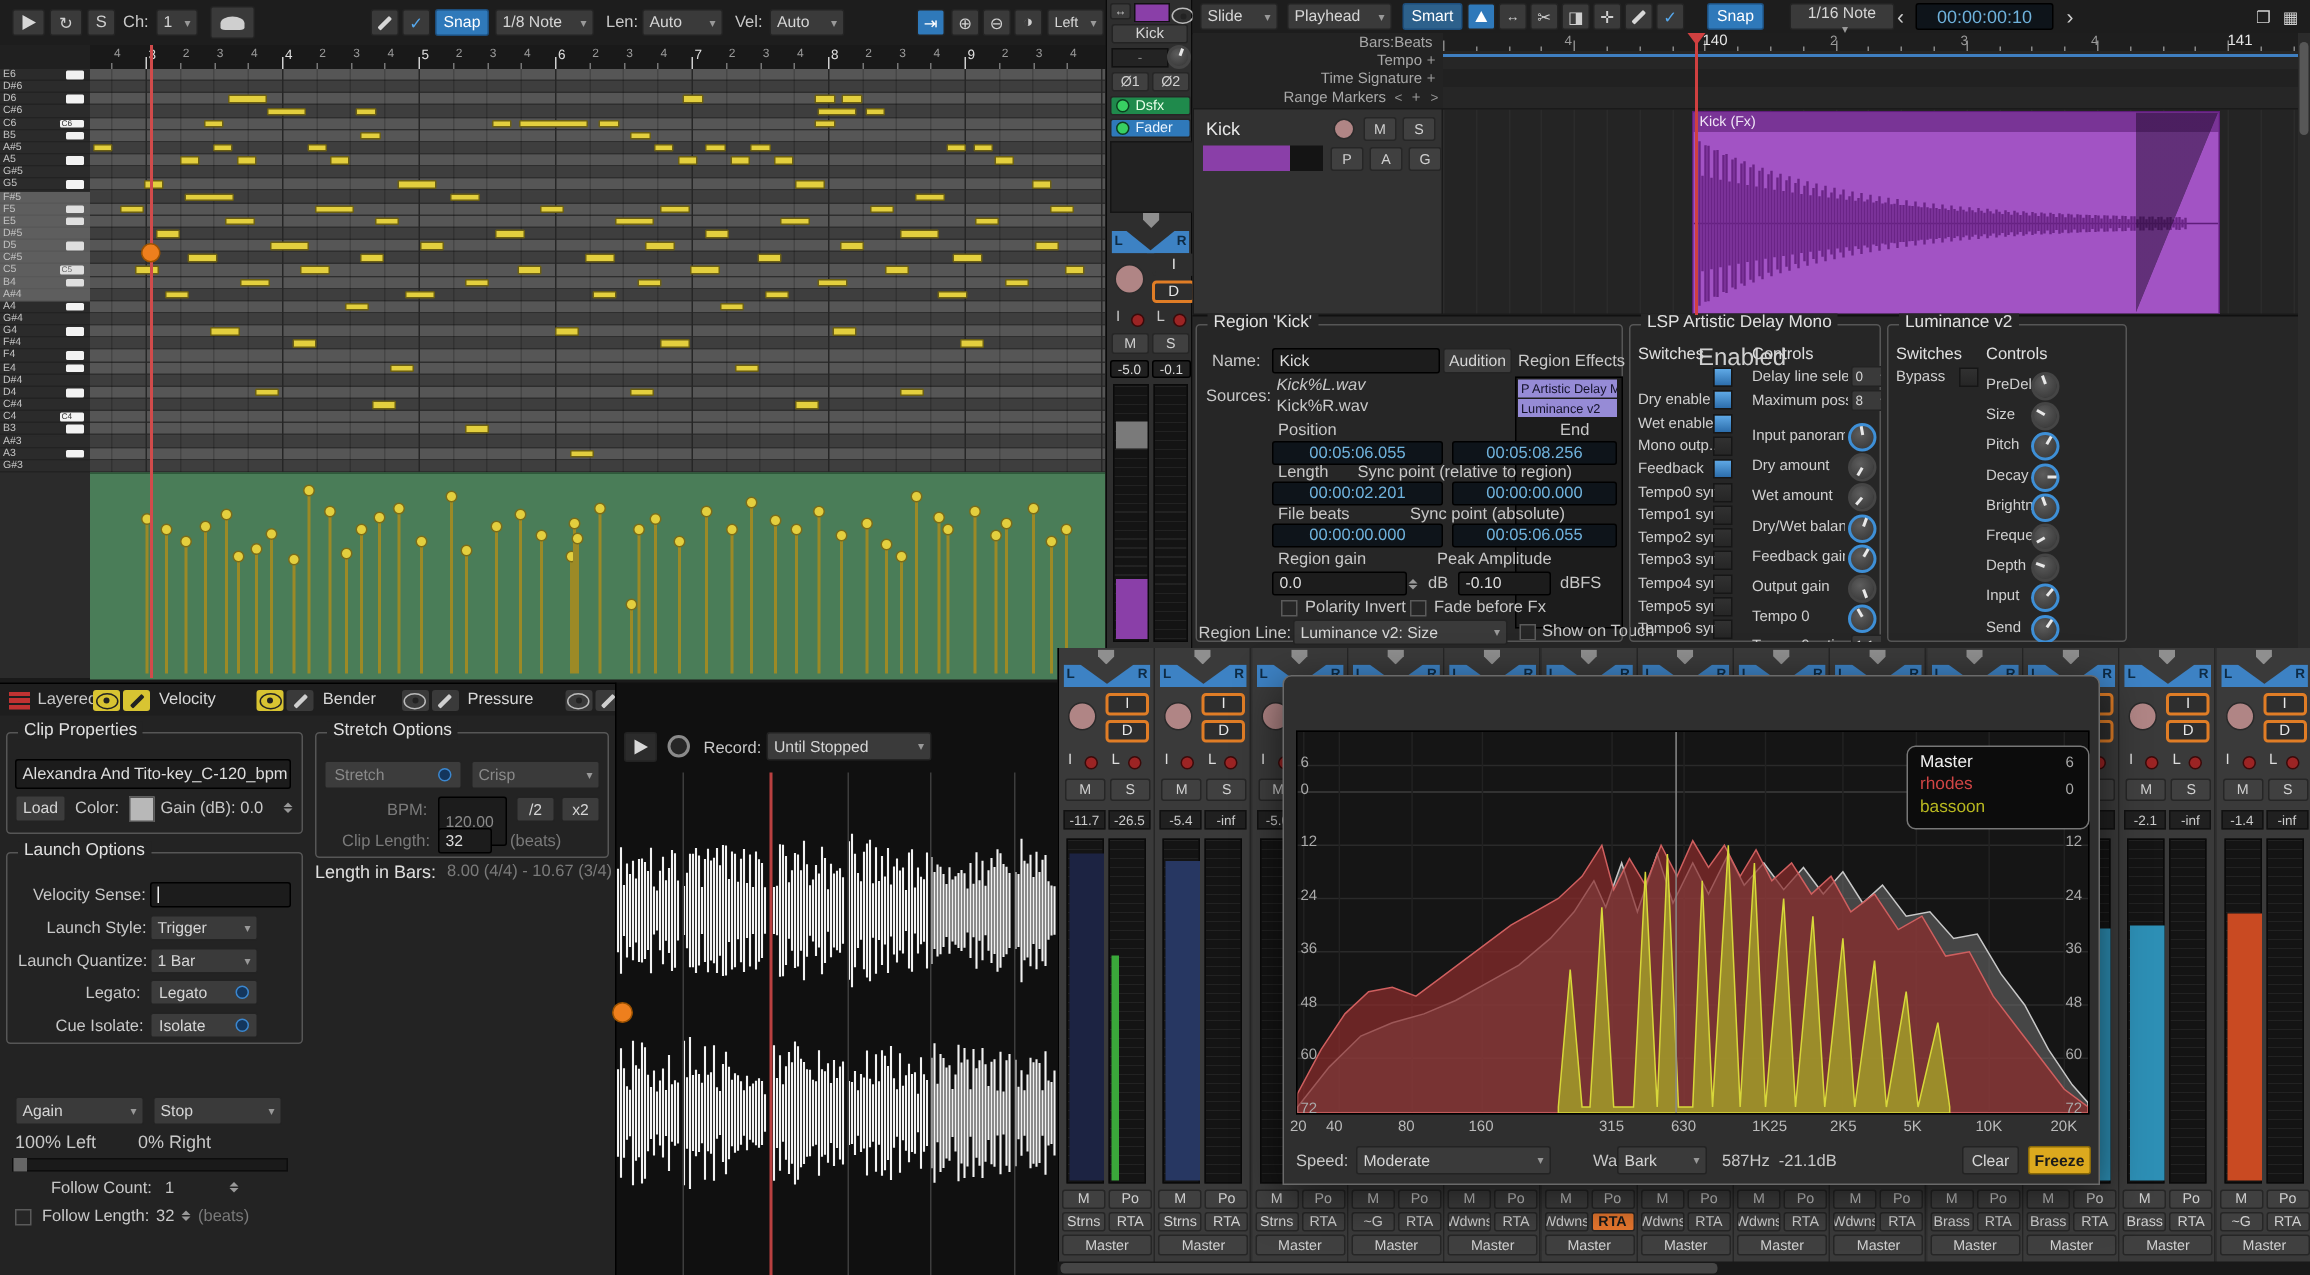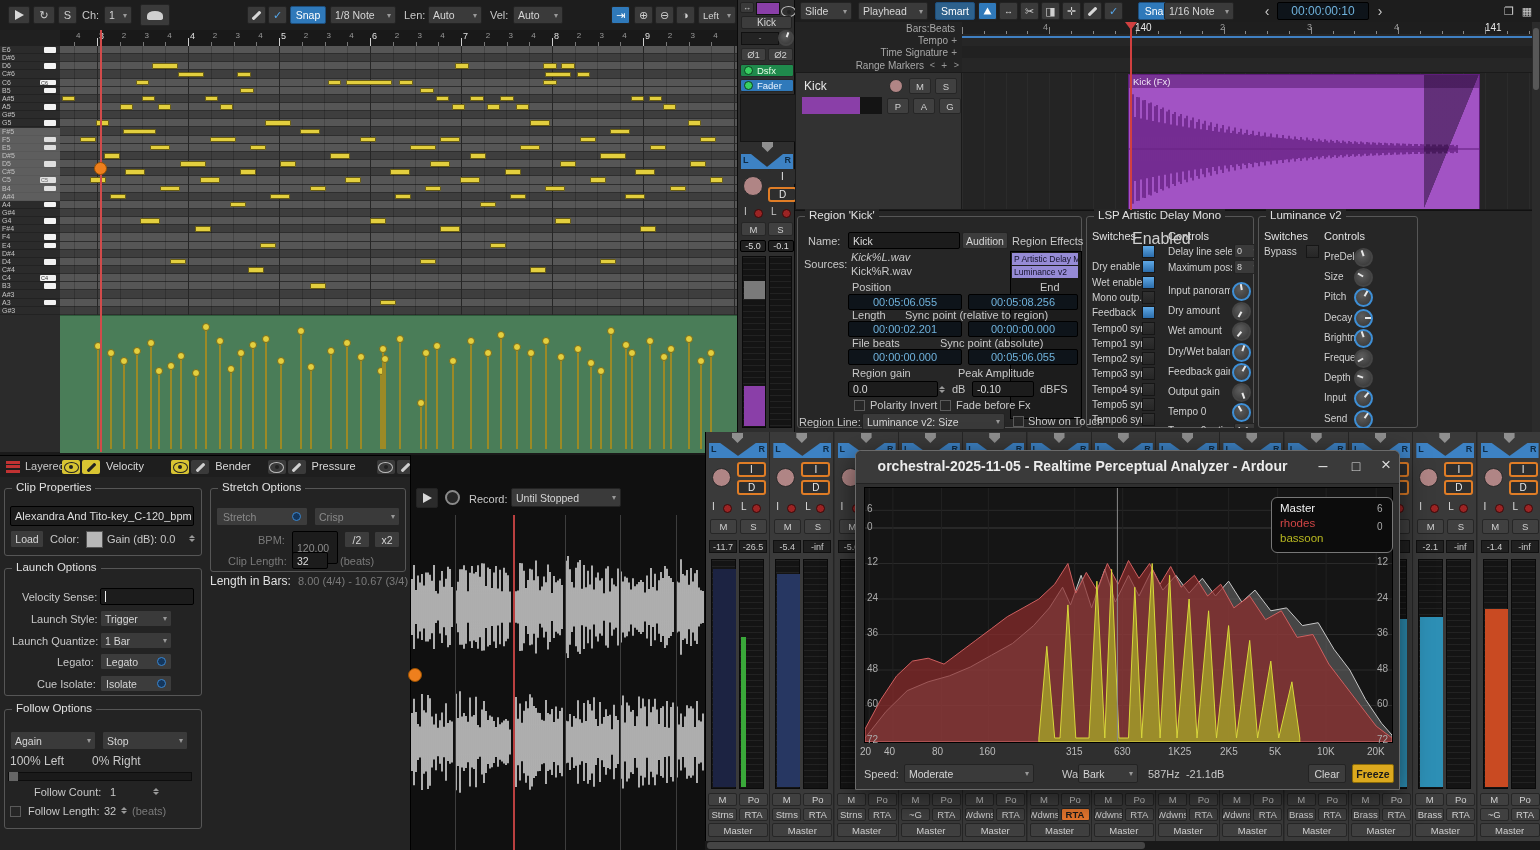--- a/index.html
+++ b/index.html
@@ -610,21 +610,21 @@
       </div>
     <div class="toolbtn" style="left:204px;top:2px;font-size:9px;">↔</div>
     <div class="toolbtn" style="left:225px;top:2px;">✂</div>
     <div class="toolbtn" style="left:246px;top:2px;">◨</div>
     <div class="toolbtn" style="left:267px;top:2px;">✛</div>
     <div class="toolbtn" style="left:288px;top:2px;">
         <span class="pencil" style="background:#d8d8d8;"></span>
       </div>
     <div class="toolbtn" style="left:309px;top:2px;color:#56a8ec;">✓</div>
     <div class="btn blue" style="left:343px;top:2px;width:38px;height:18px;">Snap</div>
-    <div class="dd" style="left:369px;top:2px;width:70px;height:18px;">
+    <div class="dd" style="left:398px;top:2px;width:70px;height:18px;flex-direction:column;">
         <span>1/16 Note</span>
         <span class="caret">▾</span>
       </div>
     <div class="toolbtn" style="left:465px;top:2px;width:14px;background:transparent;border:none;font-size:14px;">‹</div>
     <div class="clock" style="left:482px;top:2px;width:92px;height:18px;font-size:12px;">00:00:00:10</div>
     <div class="toolbtn" style="left:578px;top:2px;width:14px;background:transparent;border:none;font-size:14px;">›</div>
     <div class="toolbtn" style="left:706px;top:2px;width:16px;background:transparent;border:none;">❐</div>
     <div class="toolbtn" style="left:724px;top:2px;width:16px;background:transparent;border:none;">▦</div>
   </div>
 
@@ -972,23 +972,20 @@
   <div class="btn" style="left:100px;top:653px;width:72px;height:17px;justify-content:space-between;padding:0 5px;">
       <span>Legato</span>
       <span style="width:9px;height:9px;border-radius:50%;background:#14365c;border:1.5px solid #3b87cf;box-sizing:border-box;"></span>
     </div>
   <span class="lbl" style="left:37px;top:678px;">Cue Isolate:</span>
   <div class="btn" style="left:100px;top:675px;width:72px;height:17px;justify-content:space-between;padding:0 5px;">
       <span>Isolate</span>
       <span style="width:9px;height:9px;border-radius:50%;background:#14365c;border:1.5px solid #3b87cf;box-sizing:border-box;"></span>
     </div>
 
-  <div class="panel" style="left:4px;top:709px;width:198px;height:120px;">
-    <span class="ptitle" style="background:#232323;">Follow Options</span>
-  </div>
   <div class="dd" style="left:10px;top:731px;width:86px;height:19px;">
       <span>Again</span>
       <span class="caret">▾</span>
     </div>
   <div class="dd" style="left:102px;top:731px;width:86px;height:19px;">
       <span>Stop</span>
       <span class="caret">▾</span>
     </div>
   <span class="lbl" style="left:10px;top:754px;font-size:12px;">100% Left</span>
   <span class="lbl" style="left:92px;top:754px;font-size:12px;">0% Right</span>
@@ -1415,26 +1412,20 @@
         <div class="sbtn" style="position: absolute; left: 2px; top: 376px; width: 29px; height: 13px;">~G</div>
         <div class="sbtn" style="position: absolute; left: 33px; top: 376px; width: 29px; height: 13px;">RTA</div>
         <div class="sbtn" style="position: absolute; left: 2px; top: 391px; width: 60px; height: 14px;">Master</div>
       </div>
     </div>
   <div class="abs" style="left:705px;top:841px;width:835px;height:9px;background:#191919;">
     <div class="abs" style="left:2px;top:1px;width:438px;height:7px;background:#454545;border-radius:3px;"></div>
   </div>
 
   <div class="abs" id="analyzer" style="left:855px;top:450px;width:545px;height:340px;background:#2f2f2f;border:1px solid #6a6a6a;border-radius:6px 6px 0 0;box-shadow:0 8px 30px rgba(0,0,0,.6);box-sizing:border-box;z-index:10;">
-    <div class="abs" style="left:0;top:0;width:100%;height:32px;background:#3a3a3a;border-radius:6px 6px 0 0;border-bottom:1px solid #222;">
-      <div class="abs" style="left:0;right:90px;top:7px;text-align:center;font-size:14px;font-weight:bold;color:#ececec;white-space:nowrap;overflow:hidden;">orchestral-2025-11-05 - Realtime Perceptual Analyzer - Ardour</div>
-      <div class="abs" style="left:455px;top:4px;width:24px;height:22px;display:flex;align-items:center;justify-content:center;color:#ddd;font-size:16px;">–</div>
-      <div class="abs" style="left:488px;top:4px;width:24px;height:22px;display:flex;align-items:center;justify-content:center;color:#ddd;font-size:14px;">□</div>
-      <div class="abs" style="left:518px;top:3px;width:24px;height:22px;display:flex;align-items:center;justify-content:center;color:#ddd;font-size:17px;">×</div>
-    </div>
     <div class="abs" id="plot" style="left:8px;top:36px;width:529px;height:256px;background:#151515;border:1px solid #000;box-sizing:border-box;">
       <svg id="spec-svg" width="527" height="254" style="position:absolute;left:0;top:0;">
           <line x1="0" y1="22.3" x2="527" y2="22.3" stroke="#2a2a2a" stroke-width="1"></line>
           <line x1="0" y1="40.0" x2="527" y2="40.0" stroke="#3d3d3d" stroke-width="1"></line>
           <line x1="0" y1="75.5" x2="527" y2="75.5" stroke="#2a2a2a" stroke-width="1"></line>
           <line x1="0" y1="111.0" x2="527" y2="111.0" stroke="#2a2a2a" stroke-width="1"></line>
           <line x1="0" y1="146.5" x2="527" y2="146.5" stroke="#2a2a2a" stroke-width="1"></line>
           <line x1="0" y1="182.0" x2="527" y2="182.0" stroke="#2a2a2a" stroke-width="1"></line>
           <line x1="0" y1="217.5" x2="527" y2="217.5" stroke="#2a2a2a" stroke-width="1"></line>
           <line x1="0" y1="253.0" x2="527" y2="253.0" stroke="#2a2a2a" stroke-width="1"></line>

